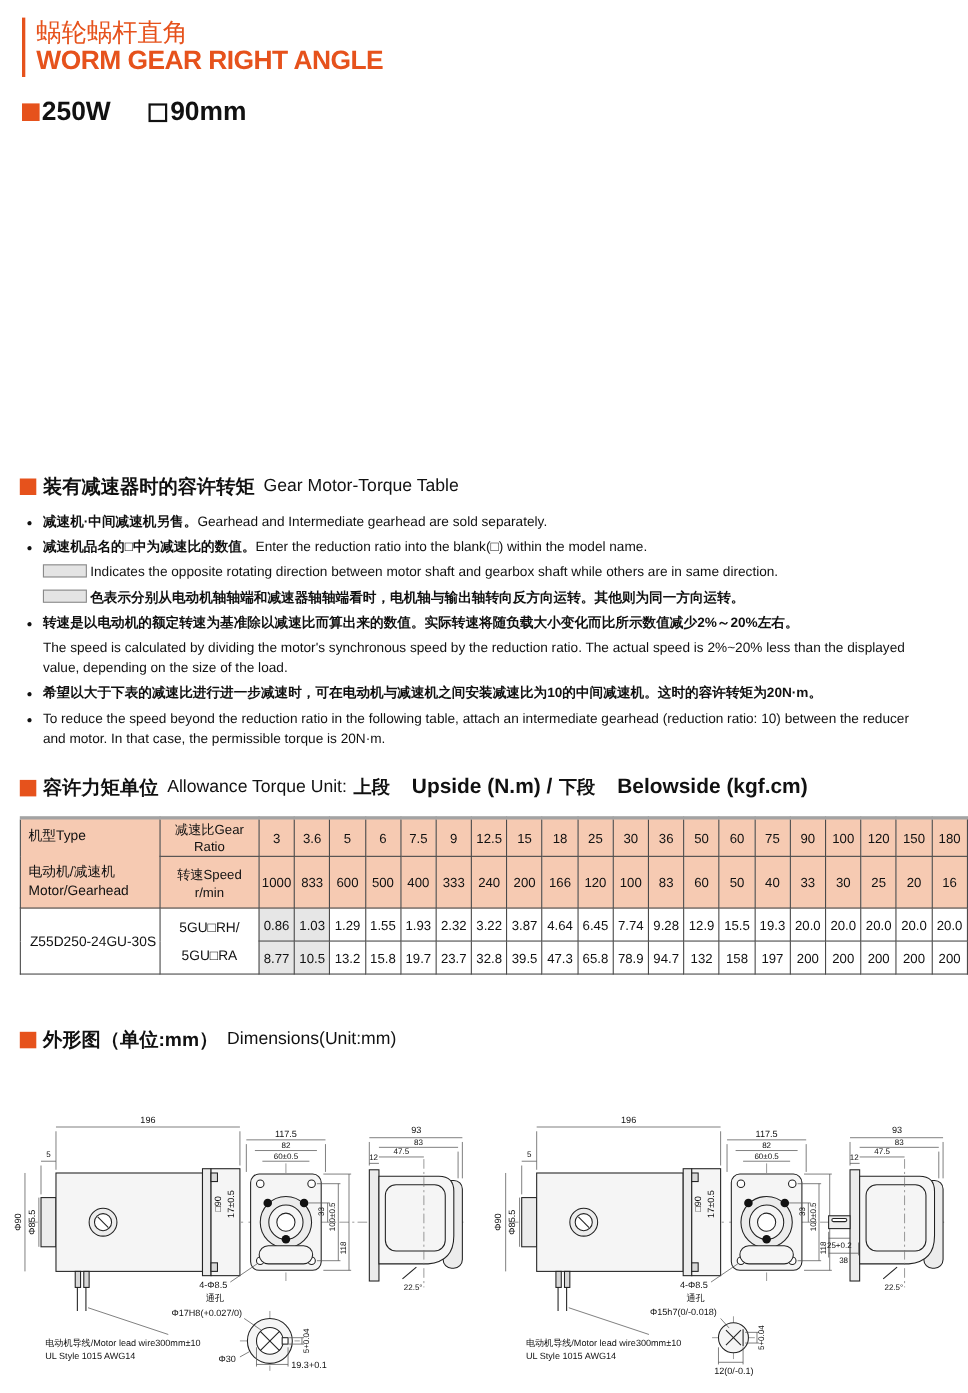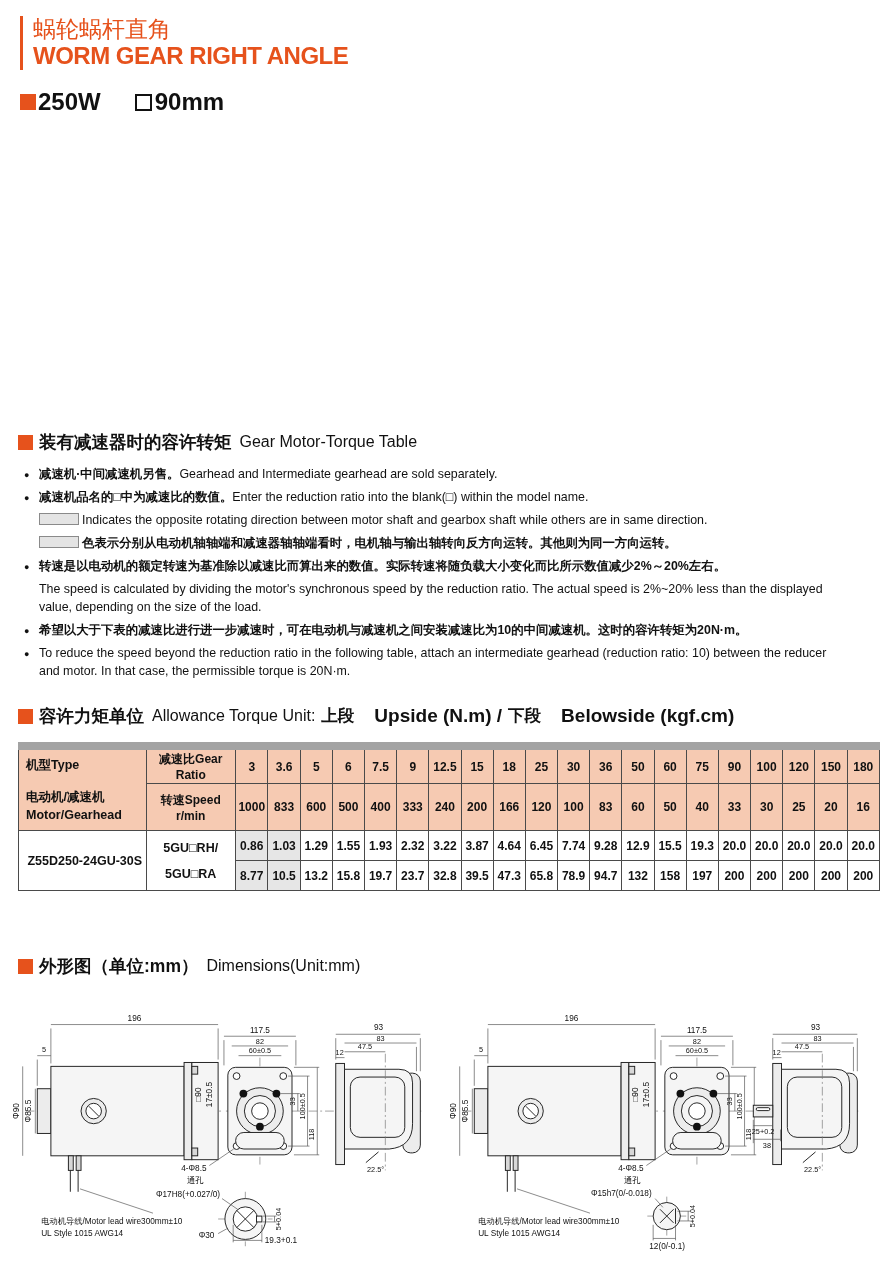--- a/index.html
+++ b/index.html
@@ -25,21 +25,21 @@
   
   #notes{position:absolute;top:466px;left:24px;width:826px;font-size:12.4px;line-height:1.45}
   .note{display:flex;margin-bottom:5px}
   .blt{flex:0 0 15px;font-size:9px;line-height:18px}
   .nbody{flex:1}
   .zh{font-weight:700}
   .en{font-weight:400}
   .gbox{display:inline-block;width:38px;height:10px;background:#e4e4e4;border:1px solid #8a8a8a;margin-right:3px;vertical-align:-1px}
 
   
-  #torque-table{position:absolute;top:742px;left:18px;border-collapse:collapse;border-top:8px solid #a3a3a3;font-size:12px;font-weight:700;table-layout:fixed}
+  #torque-table{position:absolute;top:742px;left:18px;border-collapse:collapse;border-top:3px solid #a3a3a3;font-size:12px;font-weight:400;table-layout:fixed}
   #torque-table td{border:1px solid #4a4a4a;text-align:center;padding:1px 0;background:#fff}
   #torque-table td.hd{background:var(--pink)}
   #torque-table td.gc{background:#e6e6e6}
   #torque-table .c1{width:122px}
   #torque-table .c2{width:92px}
   #torque-table td.val{width:32px}
   tr.r-ratio td{height:27px}
   tr.r-speed td{height:44px;border-bottom:2.5px solid #111}
   tr.r-up td,tr.r-low td{height:27px}
   .col1-hd{text-align:left!important;padding-left:7px!important;font-size:12.5px;line-height:1.45}
@@ -229,21 +229,21 @@
           <td class="val ">197</td>
           <td class="val ">200</td>
           <td class="val ">200</td>
           <td class="val ">200</td>
           <td class="val ">200</td>
           <td class="val ">200</td>
         </tr>
   </tbody>
     </table>
 
-  <div class="sect" style="top:954px">
+  <div class="sect" style="top:933px">
     <span class="sq"></span>
     <span class="zh">外形图（单位:mm）</span>
     <span class="en">Dimensions(Unit:mm)</span>
   </div>
 
   <div id="dwgs">
       <svg class="dwg" width="420" height="310" viewBox="0 0 432 312">
 
   <line class="cl" x1="14" y1="117" x2="216" y2="117"></line>
   <rect class="f1" x="26" y="94" width="14" height="46"></rect>

